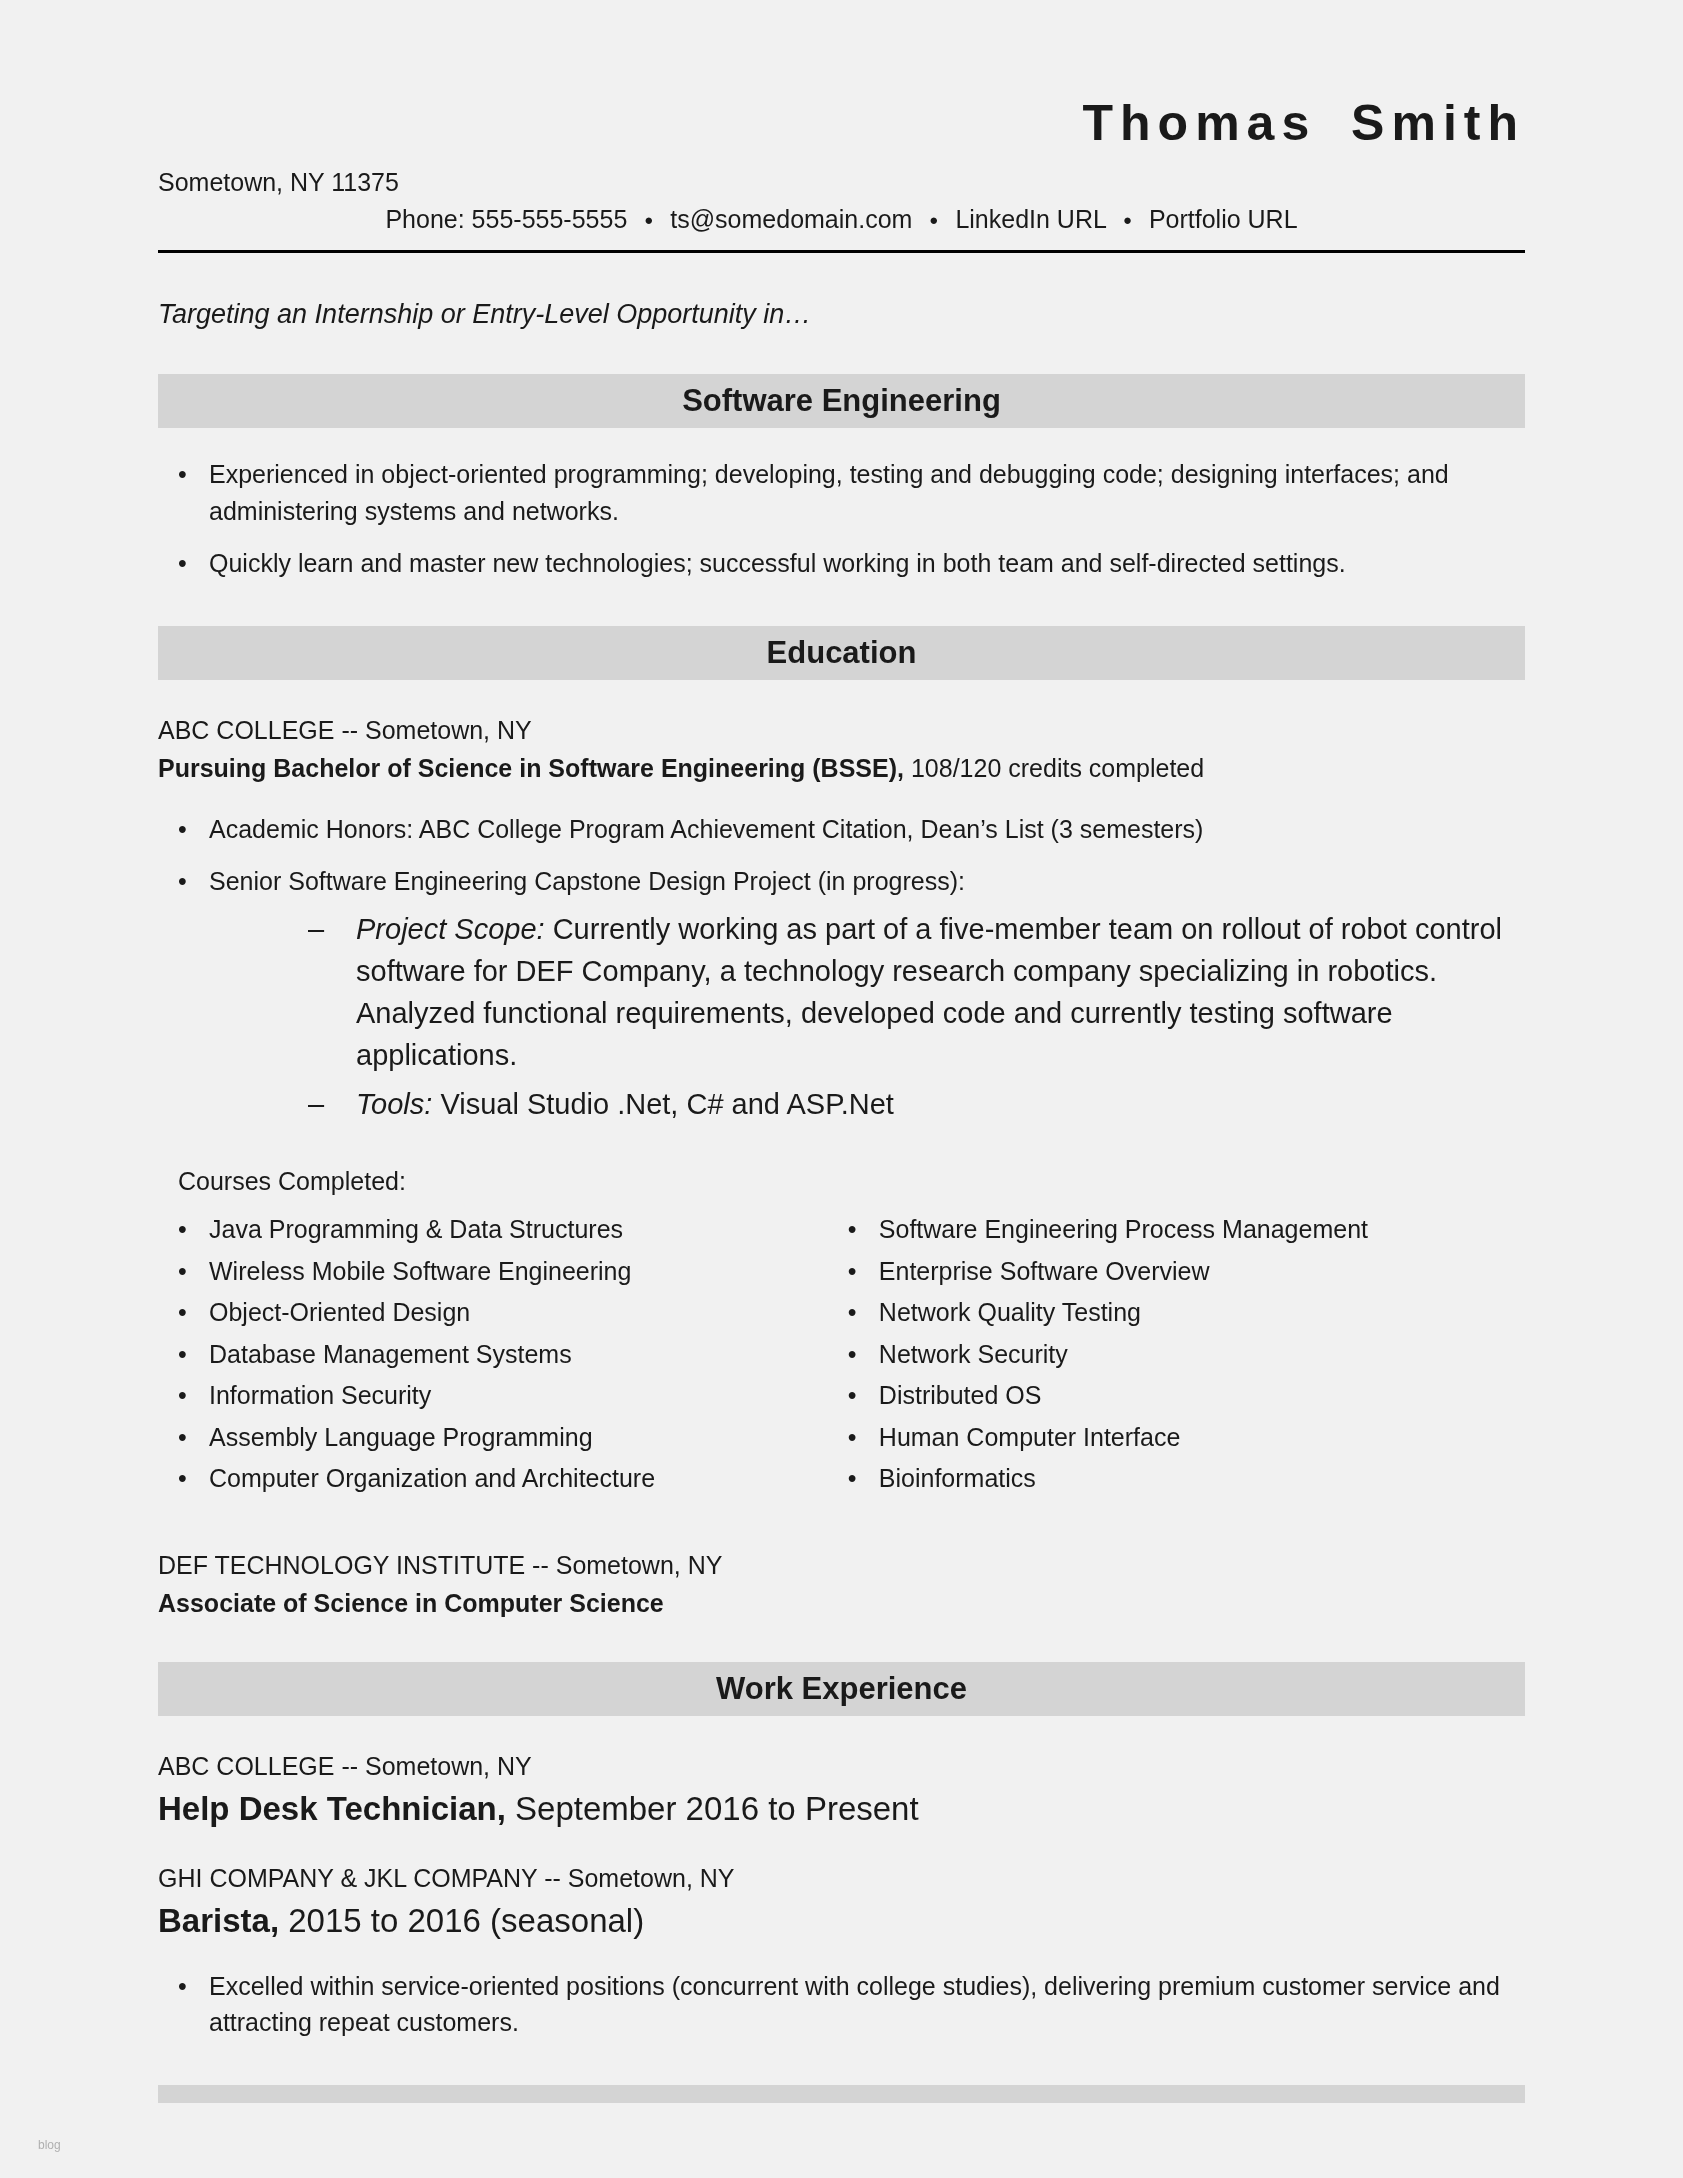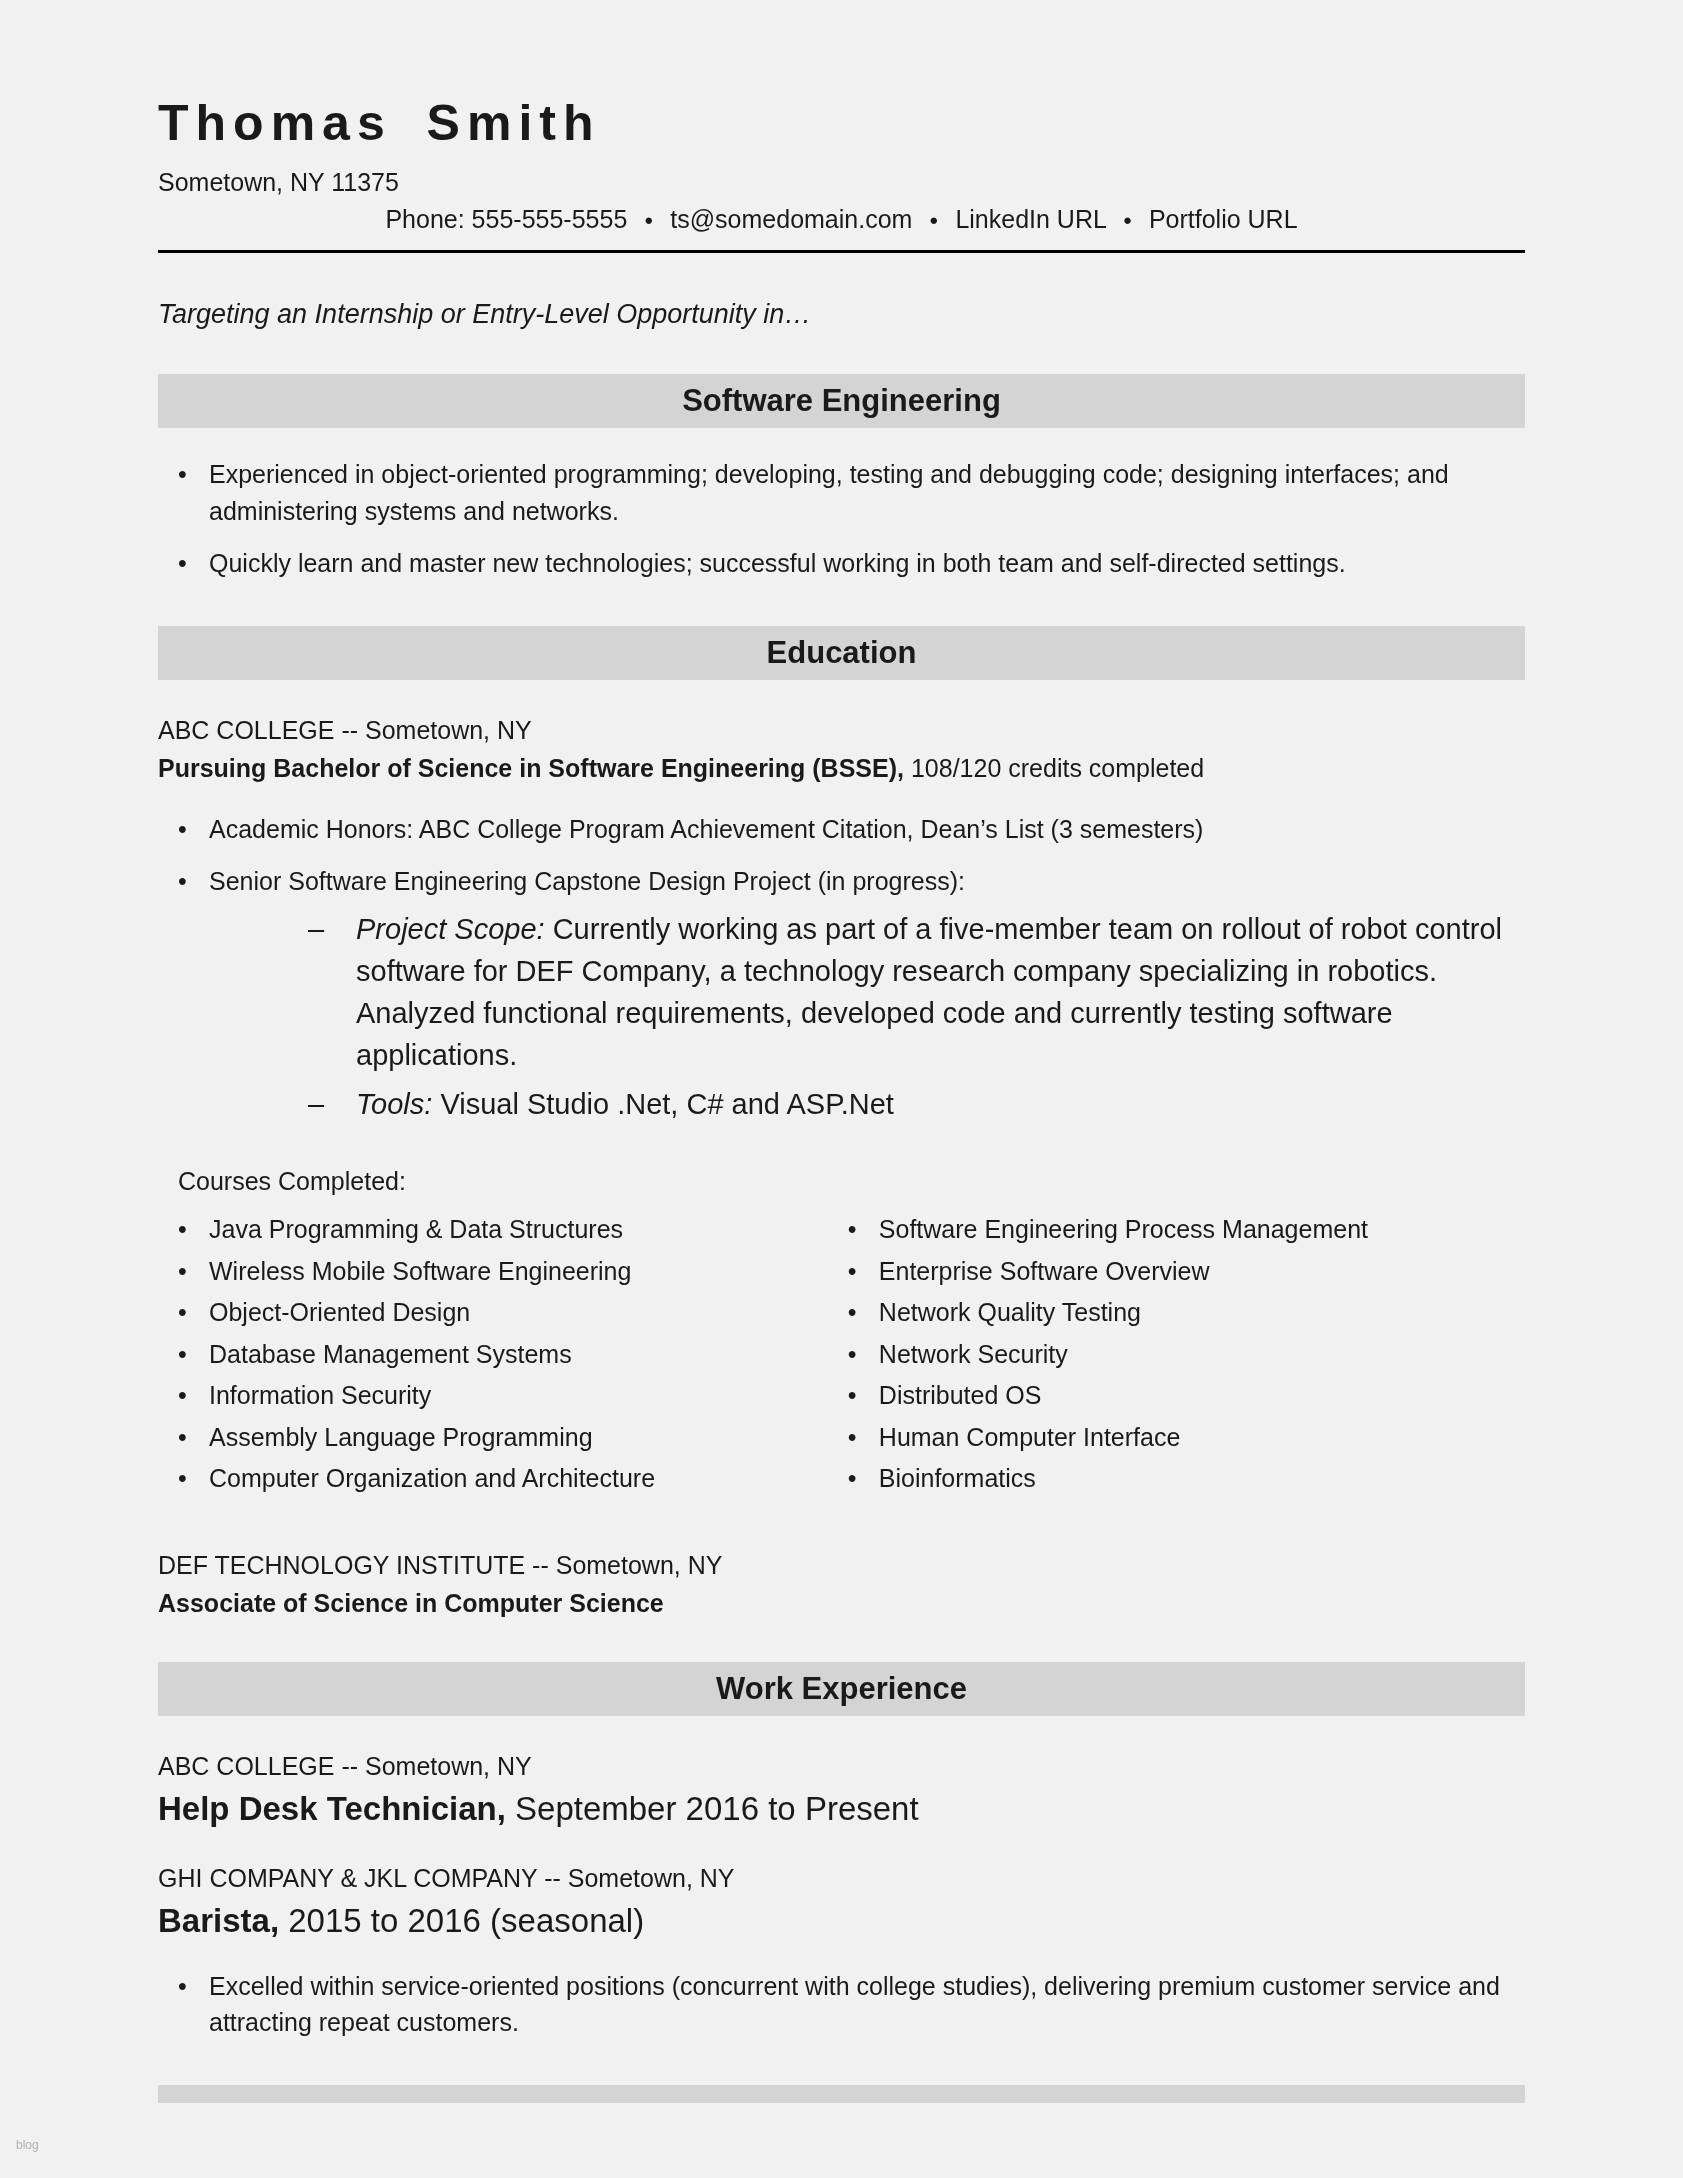--- a/index.html
+++ b/index.html
@@ -8,21 +8,21 @@
     background: #f1f1f1;
     color: #1a1a1a;
     font-family: "Liberation Sans", sans-serif;
     position: relative;
     overflow: hidden;
   }
   .page { padding: 94px 158px 0 158px; }
 
   
   .candidate-name {
-    text-align: left;
+    text-align: right;
     font-size: 50px;
     font-weight: bold;
     letter-spacing: 7px;
     word-spacing: 14px;
   }
   .location { font-size: 25px; margin-top: 16px; }
   .contact  { text-align: center; font-size: 25px; margin-top: 8px; }
   .contact .sep { font-size: 15px; vertical-align: 3px; margin: 0 10px; }
   hr.rule { border: none; border-top: 3px solid #000; margin-top: 16px; }
   .tagline { font-style: italic; font-size: 27px; margin-top: 46px; }
@@ -71,21 +71,21 @@
   .courses-columns .col-right { width: 51%; }
   .courses-columns ul.bullets > li { margin-bottom: 6px; line-height: 1.42; }
 
   .employer-line { font-size: 25px; margin-top: 36px; }
   .job-title { font-size: 33px; margin-top: 9px; }
   .job-bullets { margin-top: 18px; }
 
   
   .watermark {
     position: absolute;
-    left: 16px;
+    left: 38px;
     bottom: 26px;
     font-size: 12px;
     color: #b0b0b0;
   }
 </style>
 </head>
 <body>
 
 <div class="page">
 

